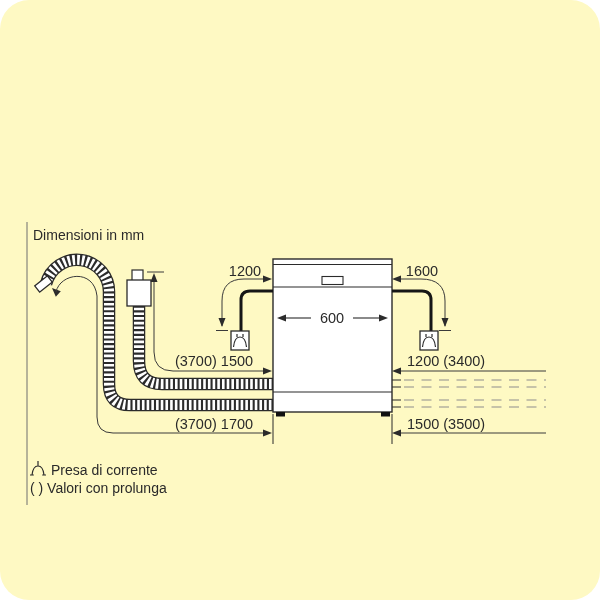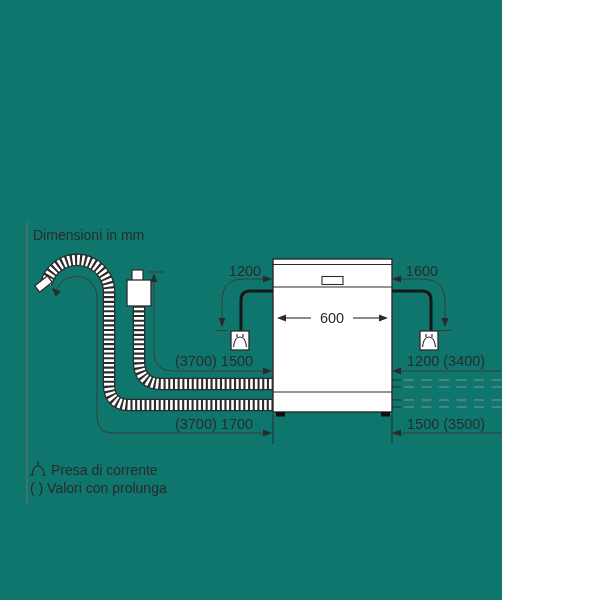--- a/index.html
+++ b/index.html
@@ -1,21 +1,22 @@
 <!DOCTYPE html>
 <html><head>
 <meta charset="utf-8">
 <style>
   html,body{margin:0;padding:0;background:#fff;}
   .canvas{
     position:relative;
-    width:502px;height:600px;
-    background:#0f766e;
+    width:600px;height:600px;
+    background:#fef9c3;
     font-family:"Liberation Sans", sans-serif;
     overflow:hidden;
+    border-radius:29px;
   }
   svg text{
     font-family:"Liberation Sans", sans-serif;
     fill:#2a2a2a;
   }
   .dim-label{font-size:14.5px;}
   .title-label{font-size:14px;}
   .legend-label{font-size:14px;}
 </style>
 </head>

